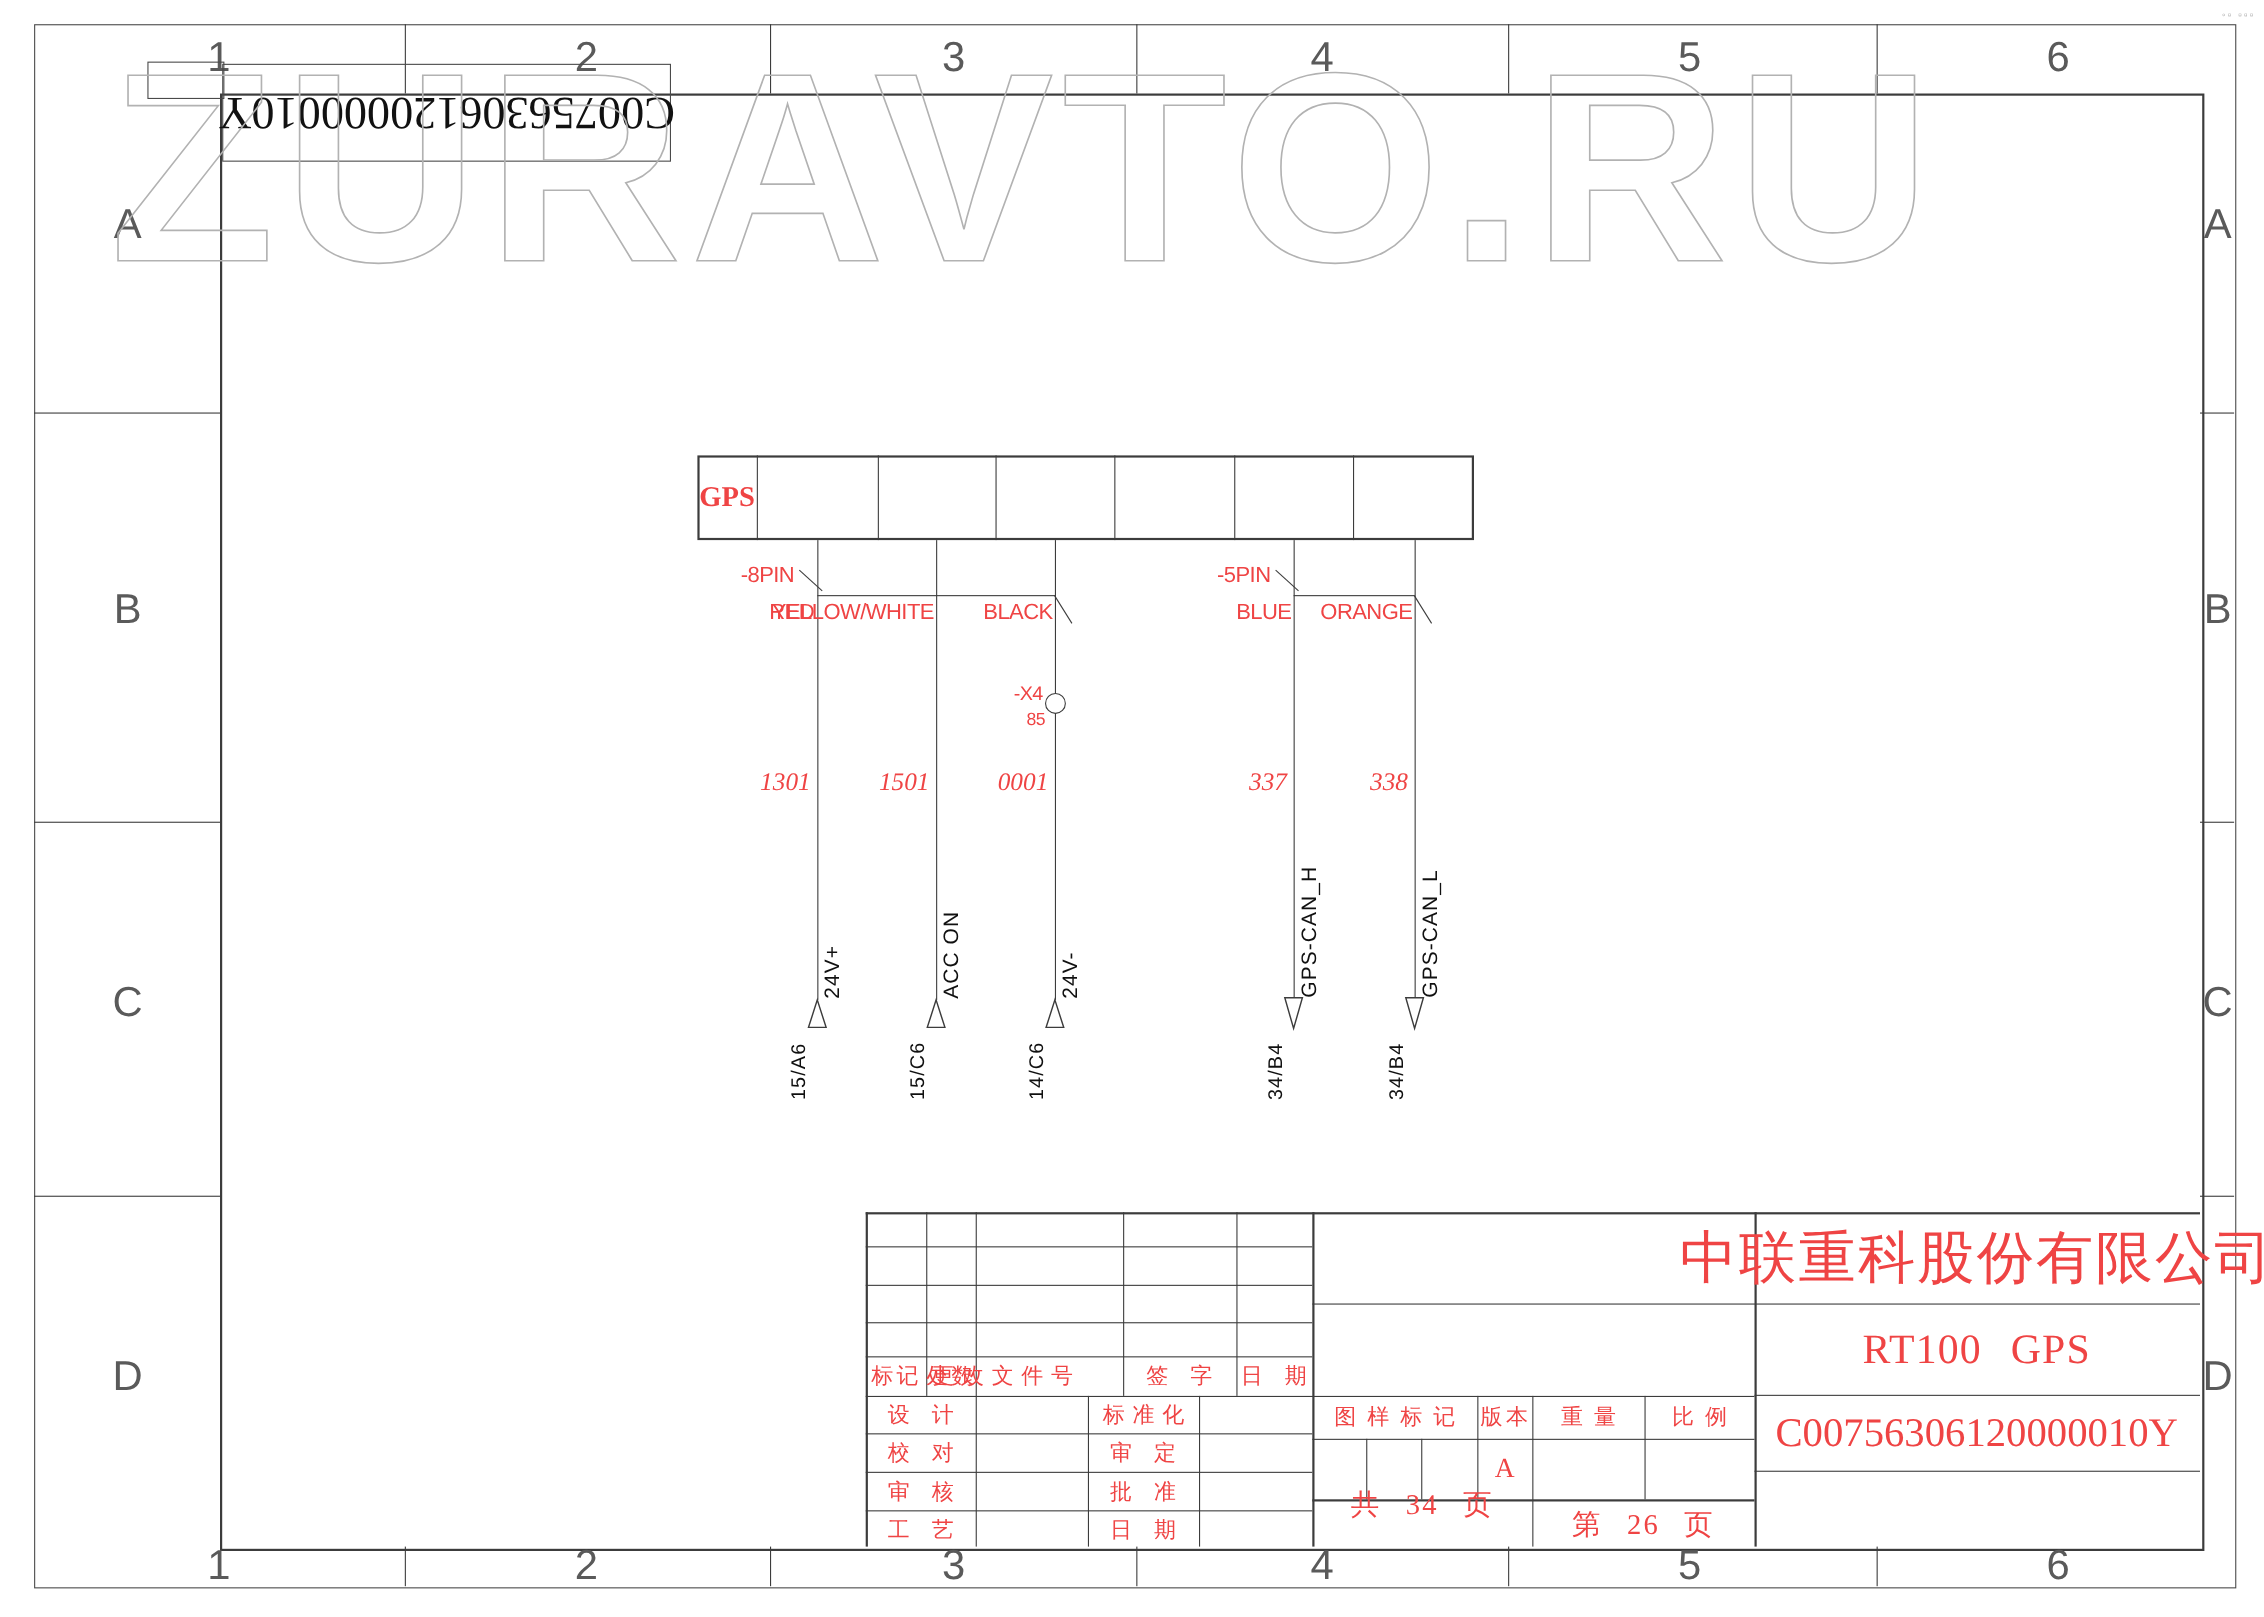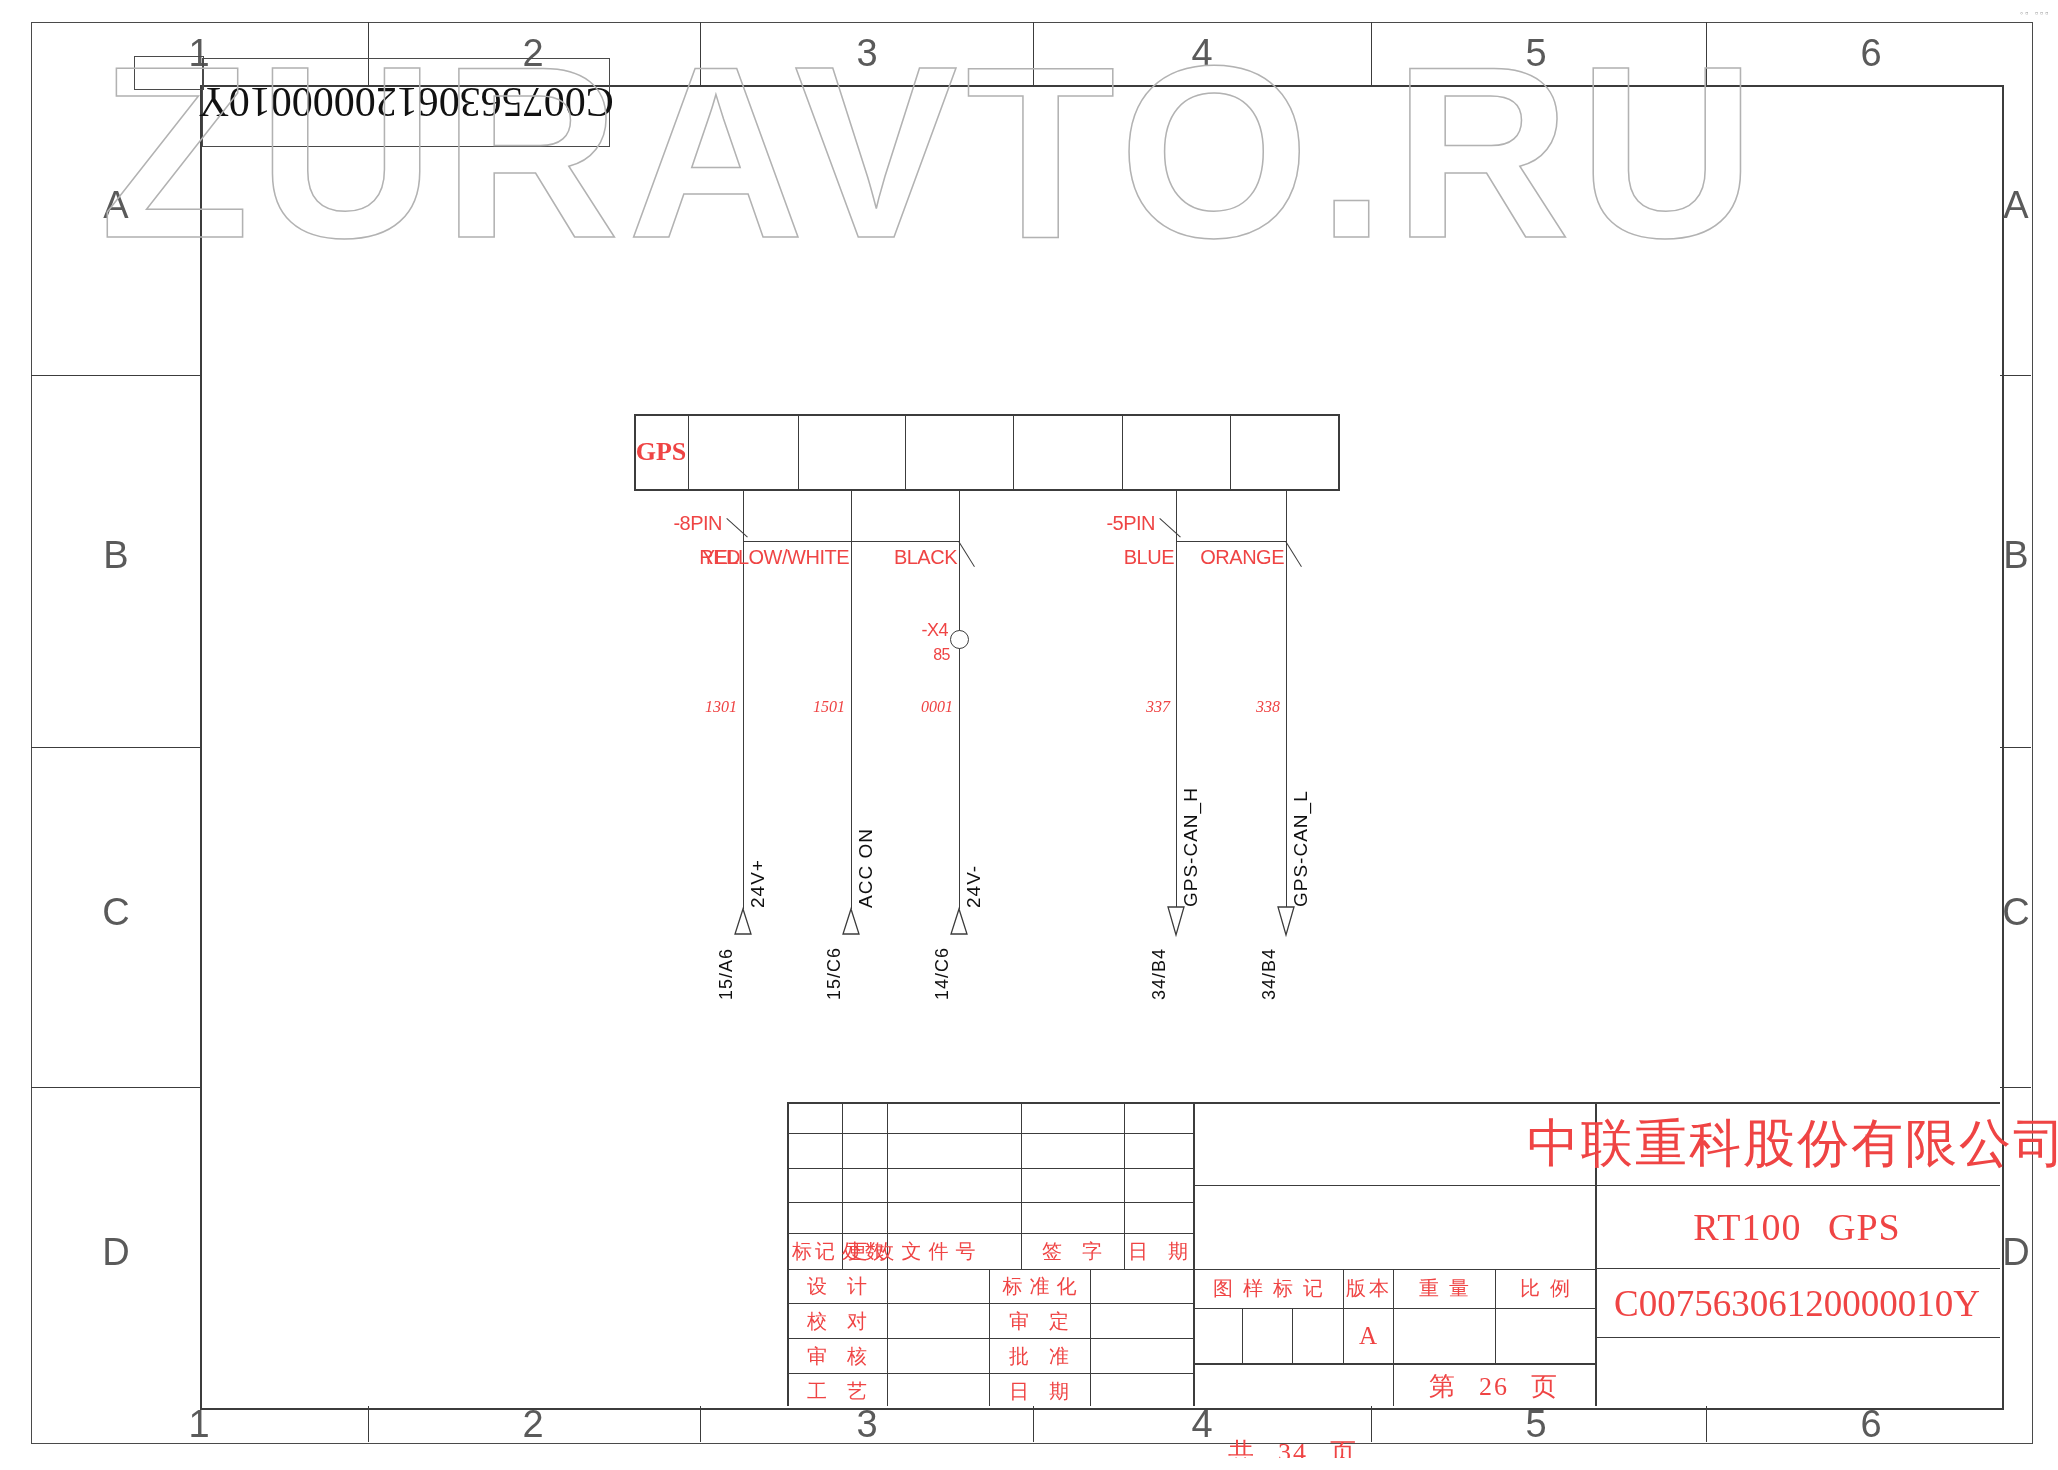--- a/index.html
+++ b/index.html
@@ -8,21 +8,21 @@
   .vl,.hl{position:absolute;background:#3c3c3c;}
   .vl{width:1px;} .hl{height:1px;}
   .vl2{width:2px;} .hl2{height:2px;}
   .box{position:absolute;border:1px solid #4a4a4a;background:transparent;}
   .box2{position:absolute;border:2px solid #3c3c3c;background:transparent;}
   .sl{position:absolute;height:1px;background:#3c3c3c;transform-origin:0 0;}
   .lab{position:absolute;white-space:nowrap;color:#ef4444;}
   .ctr{transform:translate(-50%,-50%);}
   .ra{text-align:right;}
   .tech{font-size:20px;letter-spacing:-0.5px;}
-  .wnum{font-family:"Liberation Serif","DejaVu Serif",serif;font-style:italic;font-size:16px;}
+  .wnum{font-family:"Liberation Serif","DejaVu Serif",serif;font-style:italic;font-size:23px;}
   .vt{position:absolute;writing-mode:vertical-rl;transform:rotate(180deg);
       font-size:19px;letter-spacing:1px;white-space:nowrap;color:#101010;width:24px;}
   .zn{position:absolute;transform:translate(-50%,-50%);font-size:38px;font-weight:400;color:#5a5a5a;}
   .wm{position:absolute;left:100px;top:30px;font-size:245px;font-weight:bold;letter-spacing:8px;
       line-height:1;color:transparent;-webkit-text-stroke:1.5px #b2b2b2;pointer-events:none;z-index:9;}
   .serif{font-family:"Liberation Serif","DejaVu Serif",serif;}
   .tb{font-size:20px;}
   .ls3{letter-spacing:3px;} .ls7{letter-spacing:7px;} .ls10{letter-spacing:10px;} .ls20{letter-spacing:20px;}
   .pages{font-size:26px;letter-spacing:2px;}
   .pages .gap{display:inline-block;width:22px;}
@@ -200,21 +200,21 @@
   <div class="lab tb ctr ls20" style="left:1049px;top:1321px;">审定</div>
   <div class="lab tb ctr ls20" style="left:1049px;top:1356px;">批准</div>
   <div class="lab tb ctr ls20" style="left:1049px;top:1391px;">日期</div>
 
   <div class="lab tb ctr ls10" style="left:1273px;top:1288px;">图样标记</div>
   <div class="lab tb ctr ls3" style="left:1369px;top:1288px;text-align:center;">版本</div>
   <div class="lab tb ctr ls10" style="left:1449px;top:1288px;">重量</div>
   <div class="lab tb ctr ls10" style="left:1550px;top:1288px;">比例</div>
   <div class="lab serif ctr" style="left:1368px;top:1336px;font-size:25px;">A</div>
 
-  <div class="lab pages ctr" style="left:1293px;top:1452px;text-align:right;">
+  <div class="lab pages ctr" style="left:1293px;top:1368px;text-align:right;">
     <span>共</span><span class="gap"></span><span class="serif">34</span><span class="gap"></span><span>页</span>
   </div>
   <div class="lab pages ctr" style="left:1494px;top:1386px;">
     <span>第</span><span class="gap"></span><span class="serif">26</span><span class="gap"></span><span>页</span>
   </div>
 
   <div class="lab ctr" style="left:1797px;top:1144px;font-size:52px;letter-spacing:2px;">中联重科股份有限公司</div>
   <div class="lab serif ctr" style="left:1797px;top:1227px;font-size:38px;word-spacing:16px;letter-spacing:1px;">RT100 GPS</div>
   <div class="lab serif ctr" style="left:1797px;top:1303px;font-size:37px;">C00756306120000010Y</div>
 

